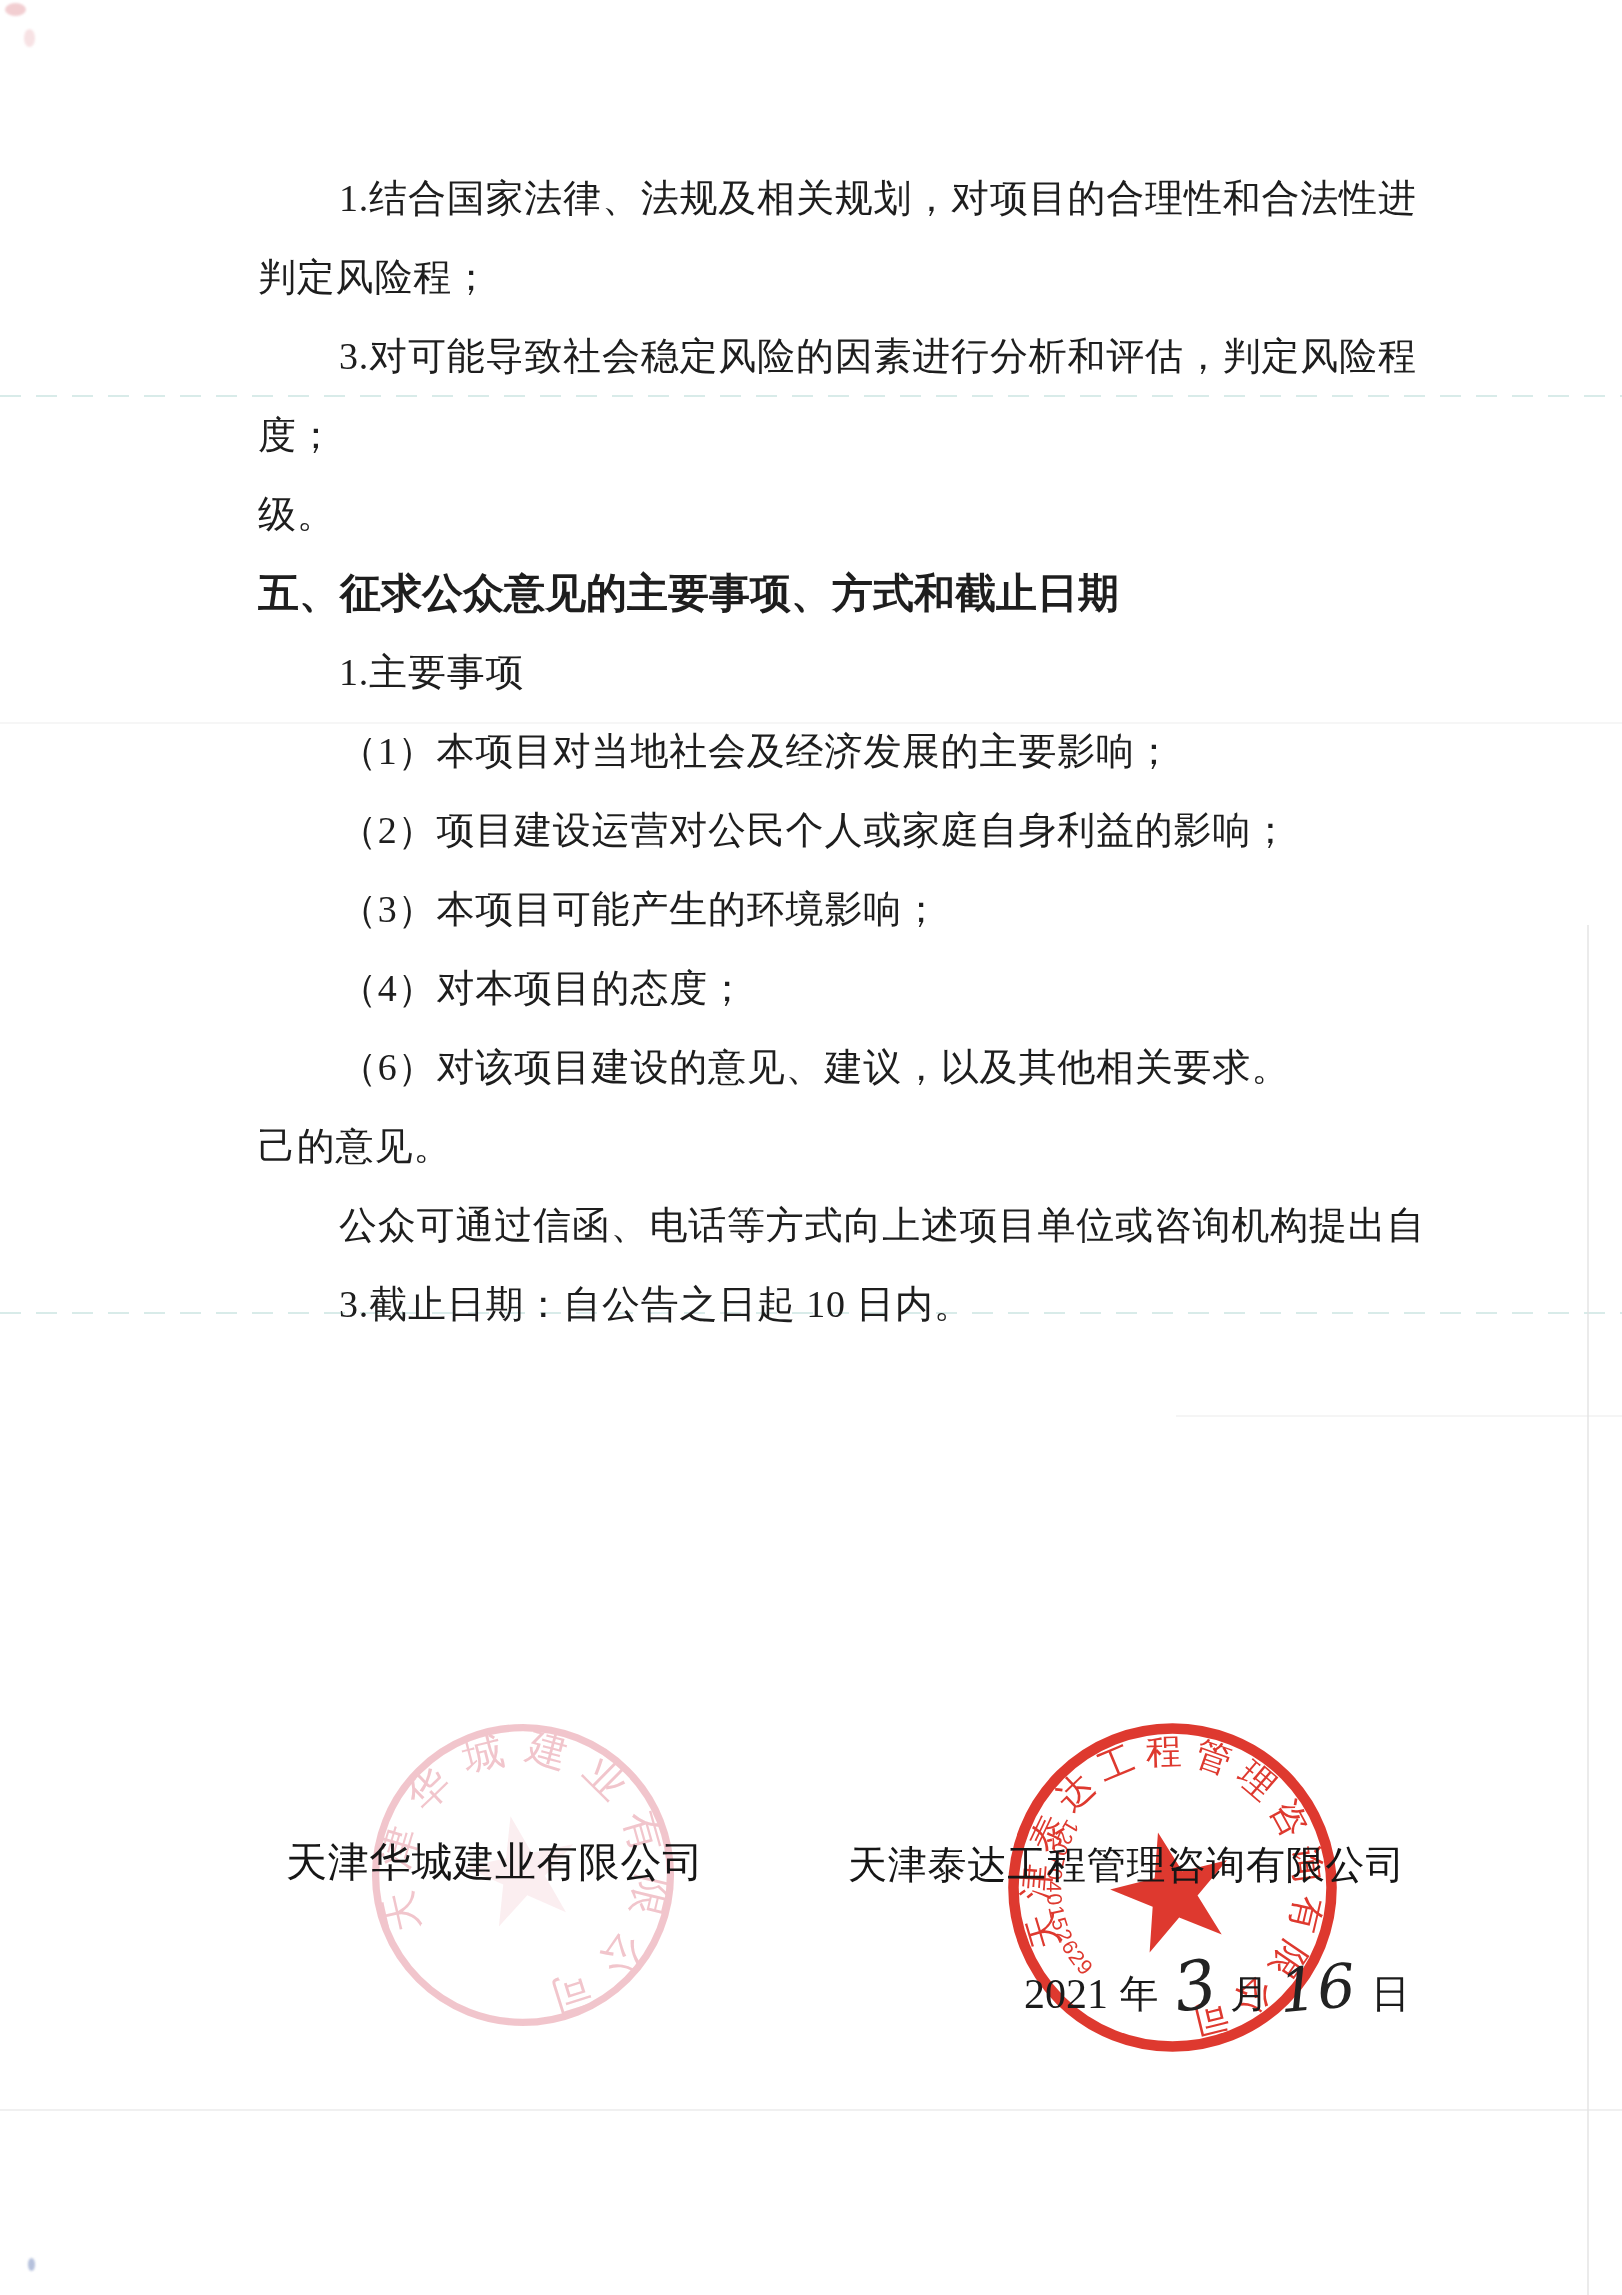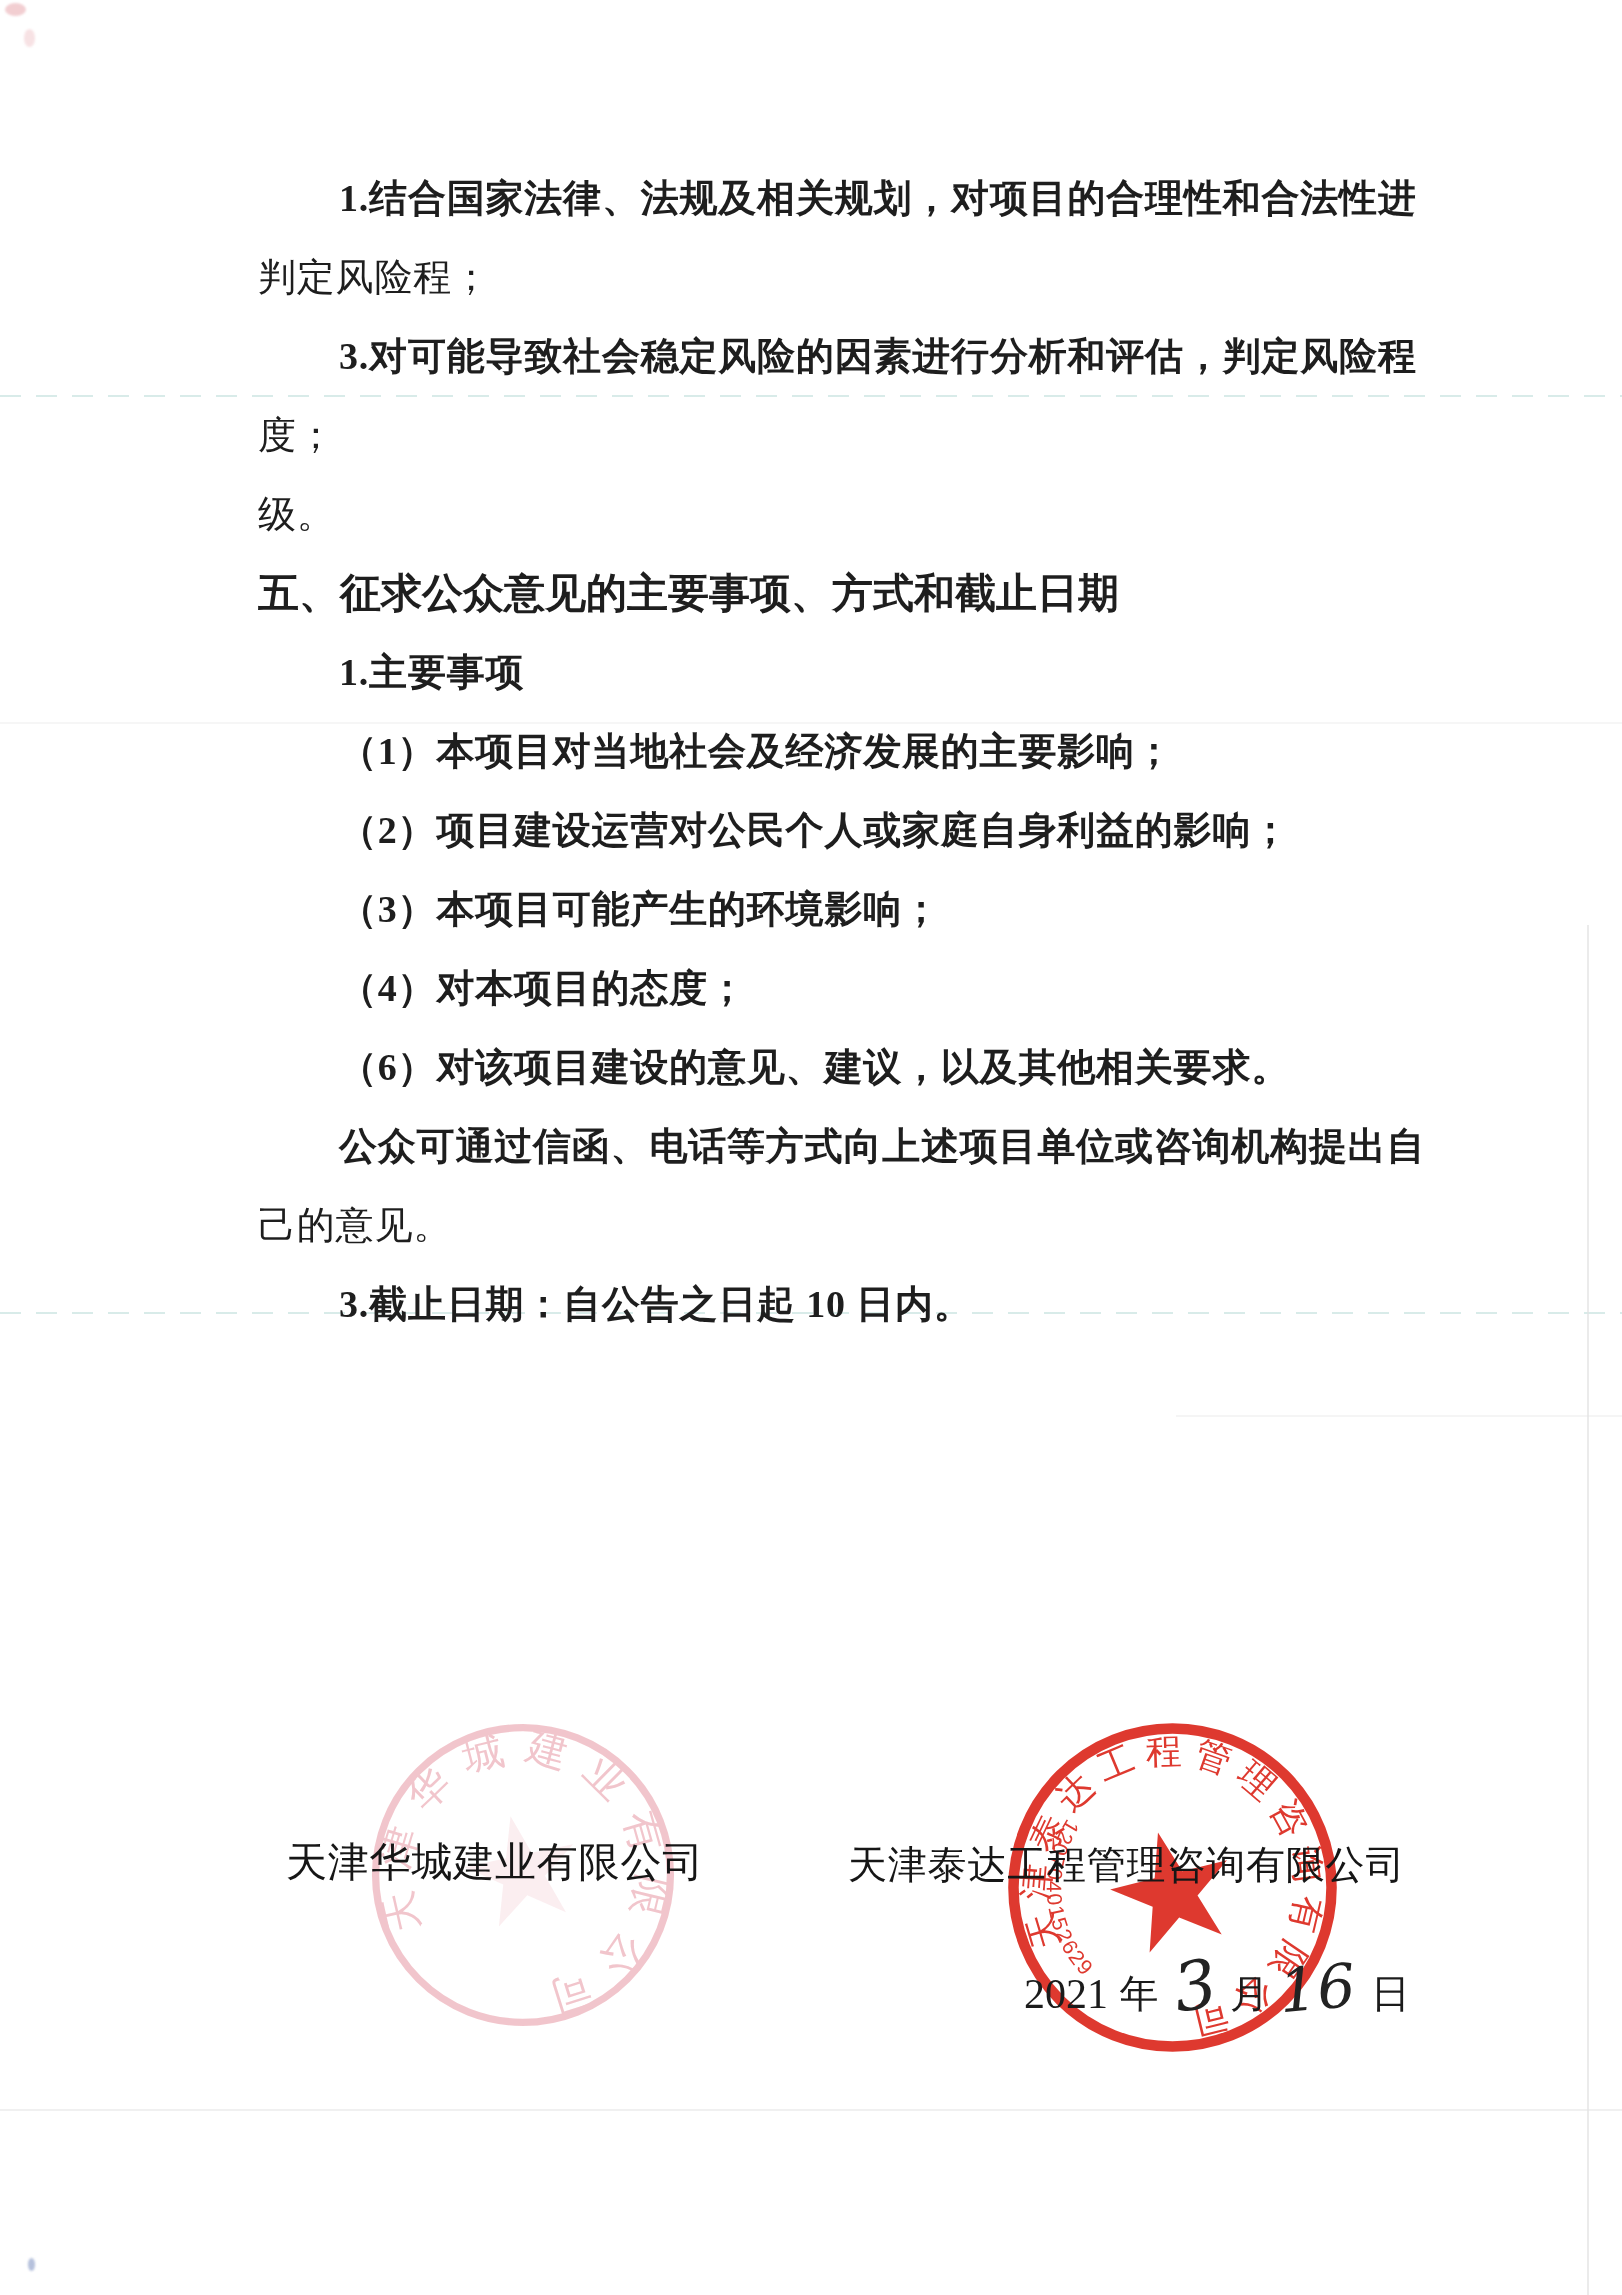--- a/index.html
+++ b/index.html
@@ -8,21 +8,21 @@
     background:#ffffff; overflow:hidden;
     font-family:"Liberation Serif","DejaVu Serif",serif;
     color:#1f1f1f;
   }
   
   .doc { position:absolute; left:258px; top:159px; width:1152px; z-index:3; }
   .line {
     height:79px; line-height:79px; font-size:38px;
     letter-spacing:0.8px; white-space:nowrap; color:#1e1e1e;
   }
-  .line.indent { padding-left:81px;font-weight:bold; }
+  .line.indent { padding-left:81px; }
   .line.heading { font-weight:bold; font-size:41px; letter-spacing:0; }
   
   .sig { position:absolute; z-index:5; white-space:nowrap; color:#161616; }
   .sig-left  { left:286px;  top:1835px; font-size:41px; letter-spacing:0.8px; }
   .sig-right { left:848px; top:1838px; font-size:39px; letter-spacing:0.8px; }
   .date-row {
     position:absolute; left:1024px; top:1953px; z-index:6;
     display:flex; align-items:center; height:81px; color:#1b1b1b;justify-content:center;
   }
   .date-num  { font-size:42px; }
@@ -94,22 +94,22 @@
     <div class="line indent">3.对可能导致社会稳定风险的因素进行分析和评估，判定风险程</div>
     <div class="line">度；</div>
     <div class="line">级。</div>
     <div class="line heading">五、征求公众意见的主要事项、方式和截止日期</div>
     <div class="line indent">1.主要事项</div>
     <div class="line indent">（1）本项目对当地社会及经济发展的主要影响；</div>
     <div class="line indent">（2）项目建设运营对公民个人或家庭自身利益的影响；</div>
     <div class="line indent">（3）本项目可能产生的环境影响；</div>
     <div class="line indent">（4）对本项目的态度；</div>
     <div class="line indent">（6）对该项目建设的意见、建议，以及其他相关要求。</div>
+    <div class="line">己的意见。</div>
     <div class="line indent">公众可通过信函、电话等方式向上述项目单位或咨询机构提出自</div>
-    <div class="line">己的意见。</div>
     <div class="line indent">3.截止日期：自公告之日起 10 日内。</div>
   </div>
 
   <div class="sig sig-left">天津华城建业有限公司</div>
   <div class="sig sig-right">天津泰达工程管理咨询有限公司</div>
 
   <div class="date-row">
     <span class="date-num">2021</span>
     <span class="date-unit">年</span>
     <span class="date-hand">3</span>

